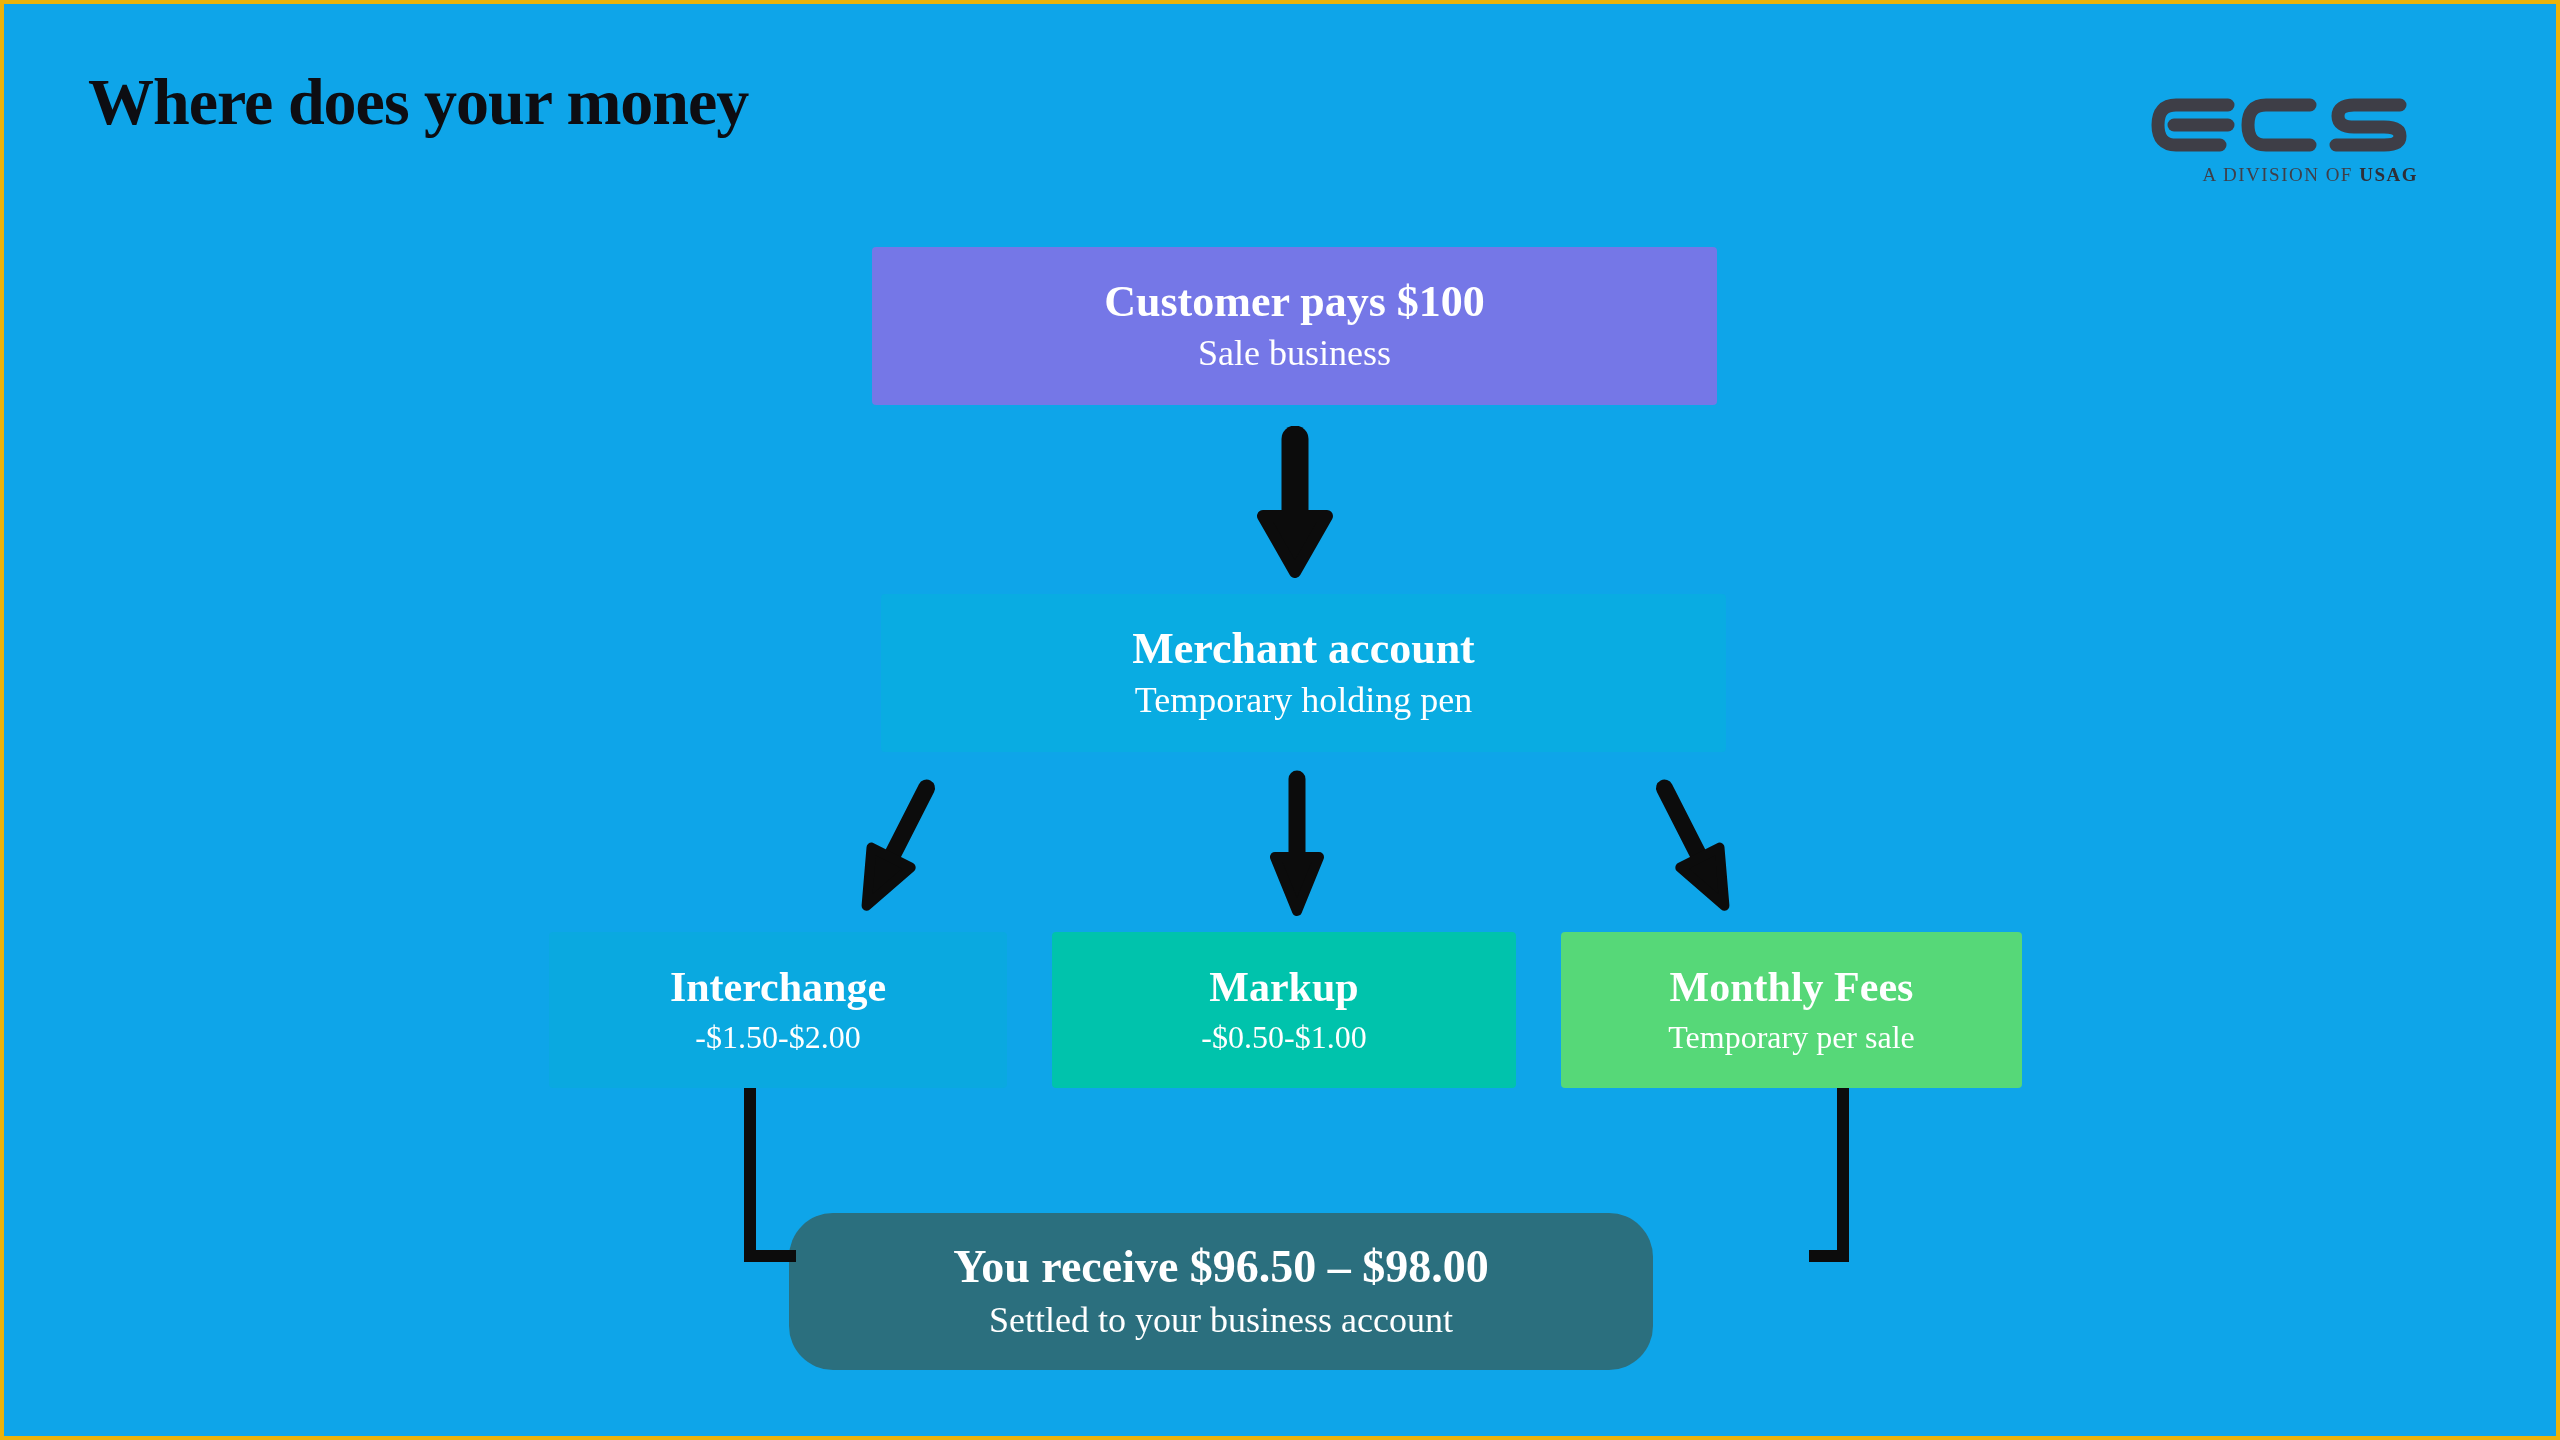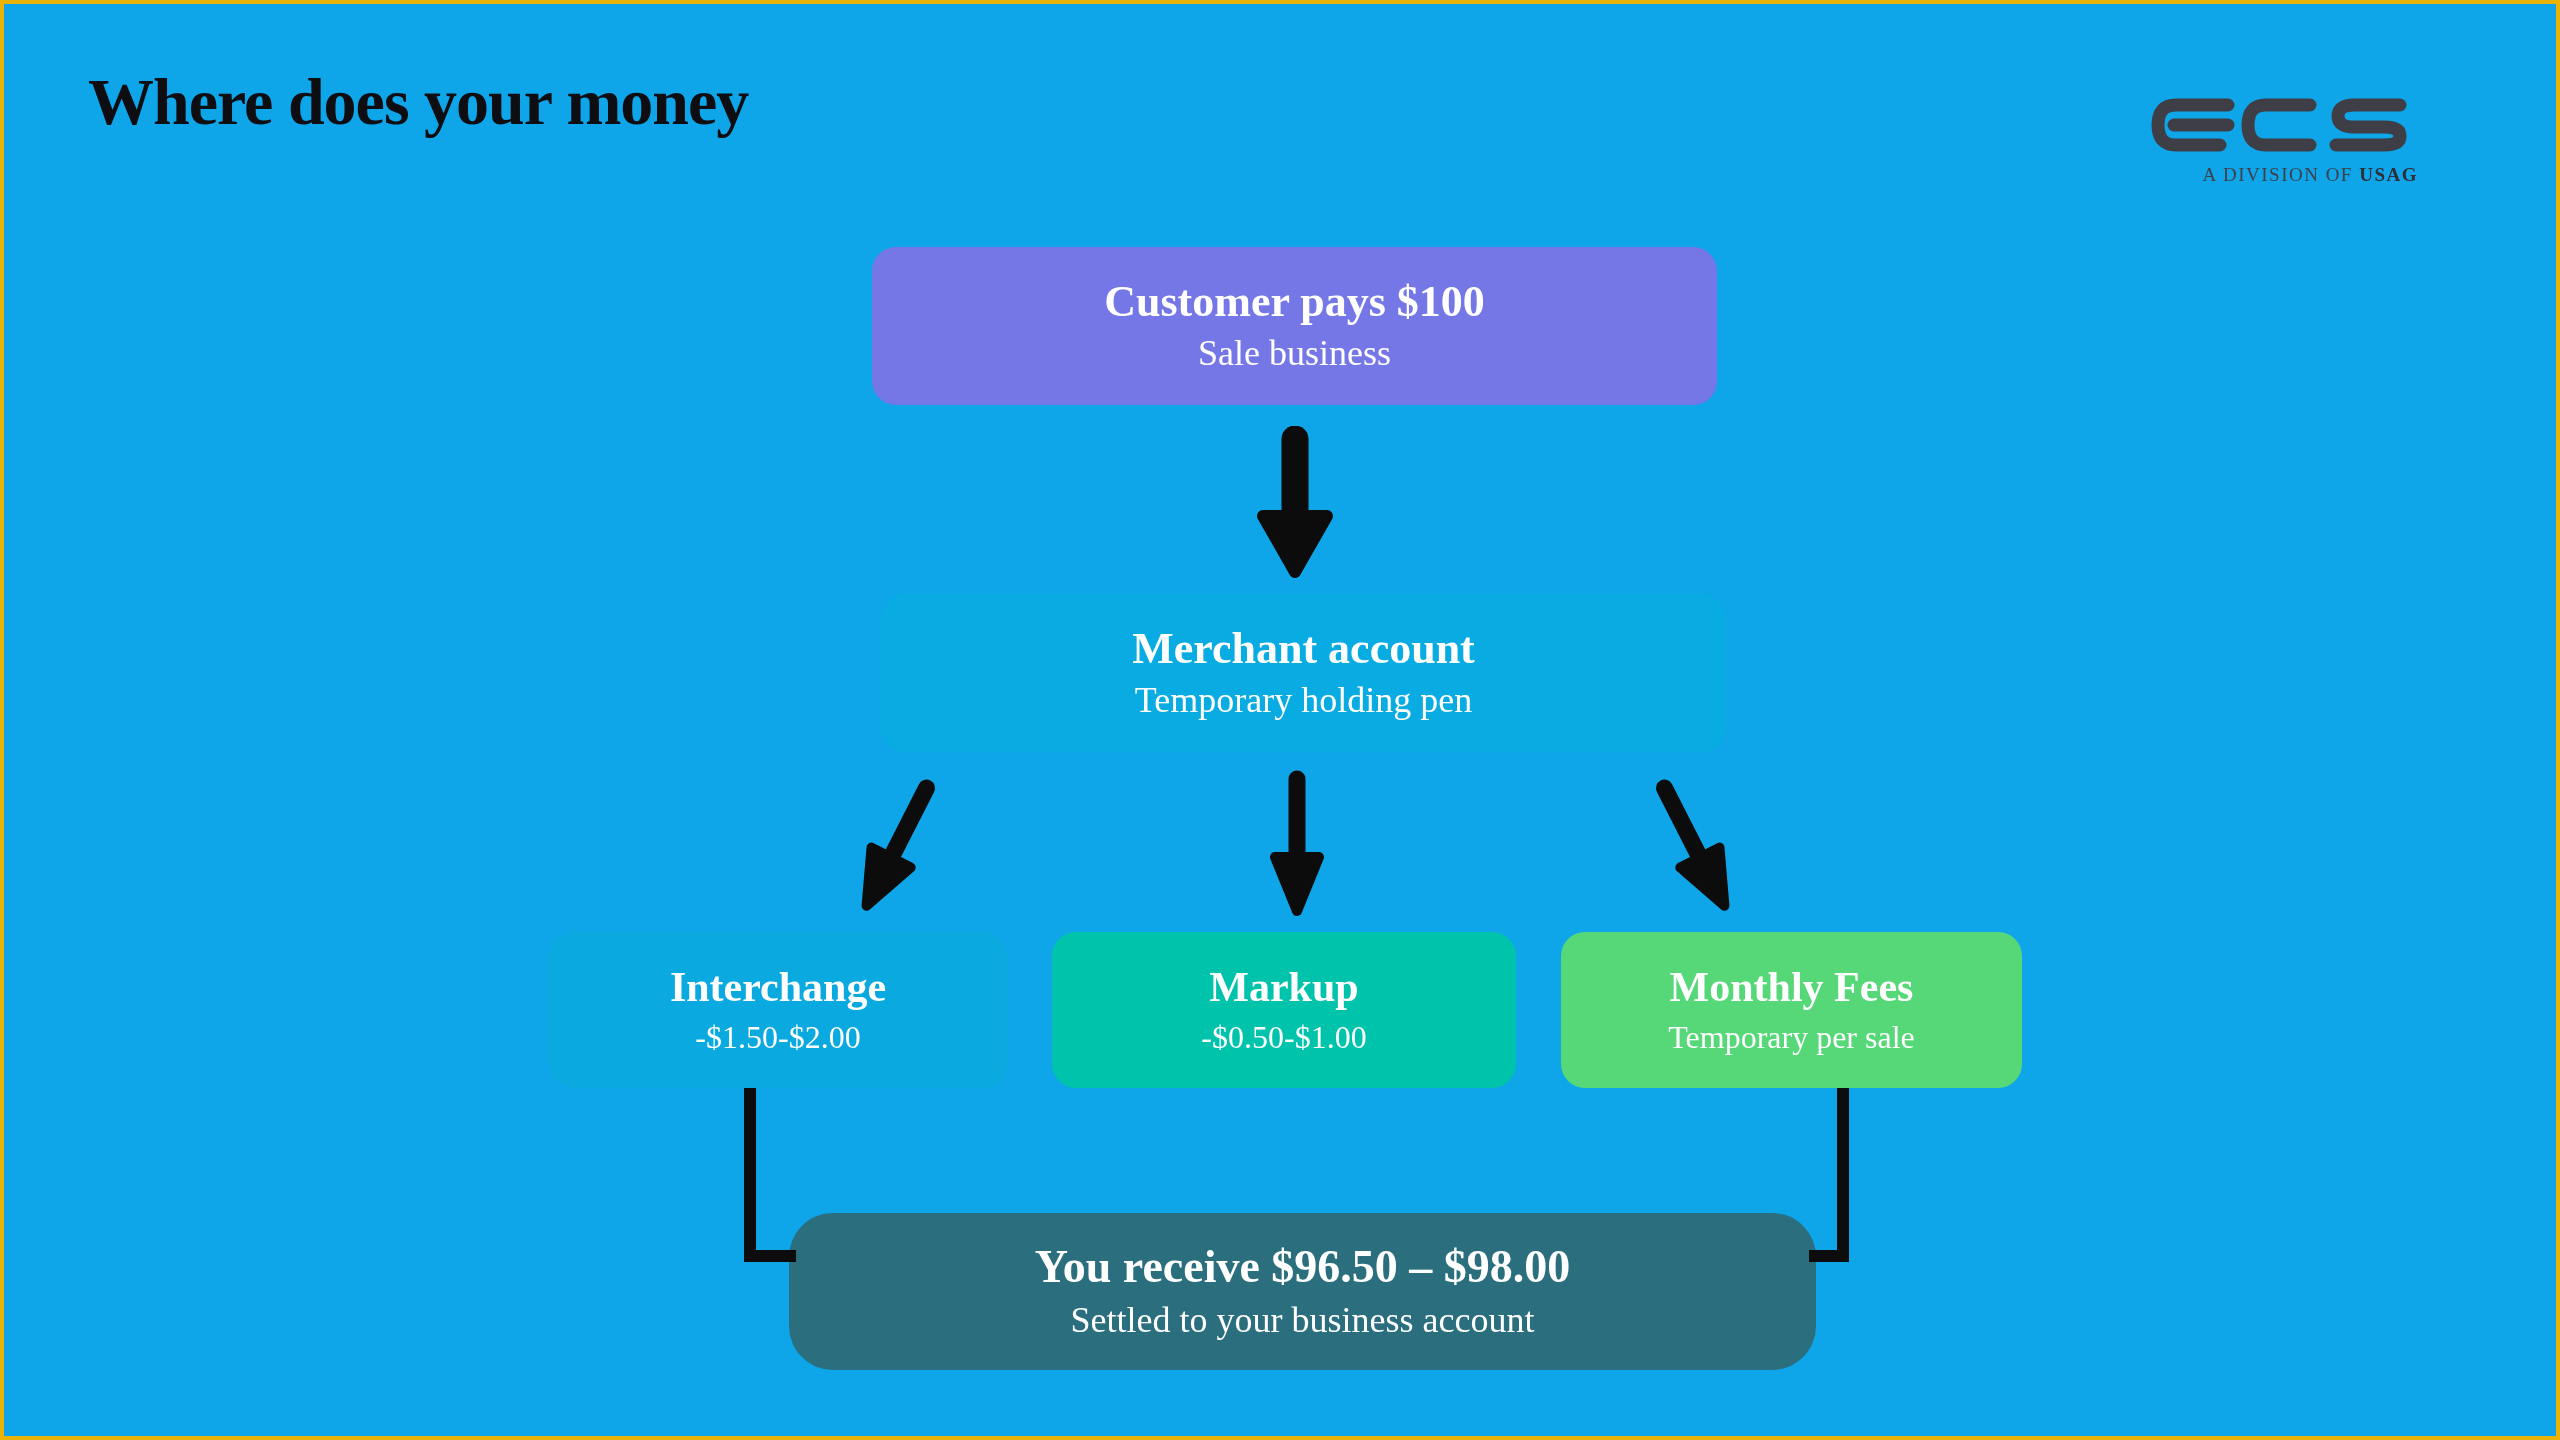--- a/index.html
+++ b/index.html
@@ -22,34 +22,34 @@
   .logo{position:absolute;right:138px;top:90px;width:272px;text-align:right;}
   .logo svg{display:block;width:270px;height:62px;margin-left:auto;}
   .logo .tagline{
     margin-top:8px;font-size:19px;letter-spacing:1.5px;
     color:#3f3f49;font-weight:500;white-space:nowrap;
   }
   .logo .tagline b{font-weight:800;color:#2f2f38;}
   .sr-only{position:absolute;width:1px;height:1px;overflow:hidden;clip:rect(0 0 0 0);white-space:nowrap;}
   
   .node{
-    position:absolute;border-radius:24px;color:#fff;
+    position:absolute;border-radius:4px;color:#fff;
     display:flex;flex-direction:column;align-items:center;justify-content:center;
     text-align:center;gap:9px;
   }
   .node .t{font-weight:800;font-size:44px;line-height:1.08;}
   .node .s{font-weight:400;font-size:36px;line-height:1.1;}
   .node.small .t{font-size:42px;}
   .node.small .s{font-size:32px;}
   #node-customer   {left:868px; top:243px; width:845px; height:158px;}
   #node-merchant   {left:868px; top:590px; width:845px; height:158px;margin-left:9px;}
   #node-interchange{left:545px; top:928px; width:458px; height:156px;}
   #node-markup     {left:1048px;top:928px; width:464px; height:156px;}
   #node-monthly    {left:1557px;top:928px; width:461px; height:156px;}
-  #node-receive    {left:785px; top:1209px;width:1027px;height:157px;border-radius:44px;}
+  #node-receive    {left:785px; top:1209px;width:864px;height:157px;border-radius:44px;}
   #node-receive .t{font-size:46px;}
   
   .arrow{position:absolute;}
   #arrow-main  {left:1249px;top:422px;}
   #arrow-mid   {left:1265px;top:765px;}
   #arrow-left  {left:865px; top:767px;transform:rotate(27deg);}
   #arrow-right {left:1662px;top:767px;transform:rotate(-27deg);}
   
   .conn{position:absolute;}
   #conn-left-v {left:740px; top:1084px;width:12px; height:174px;}

